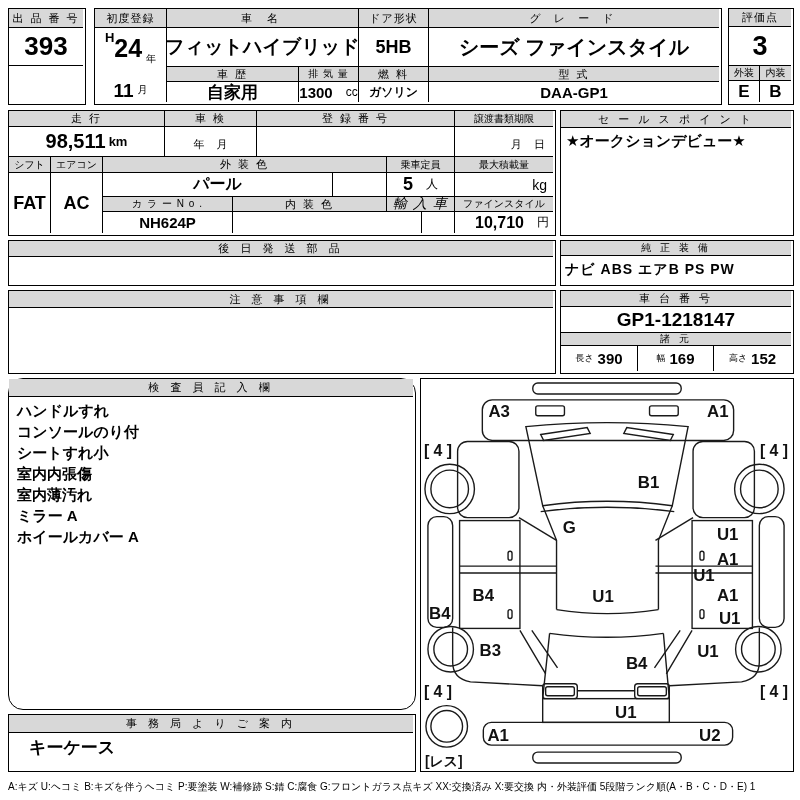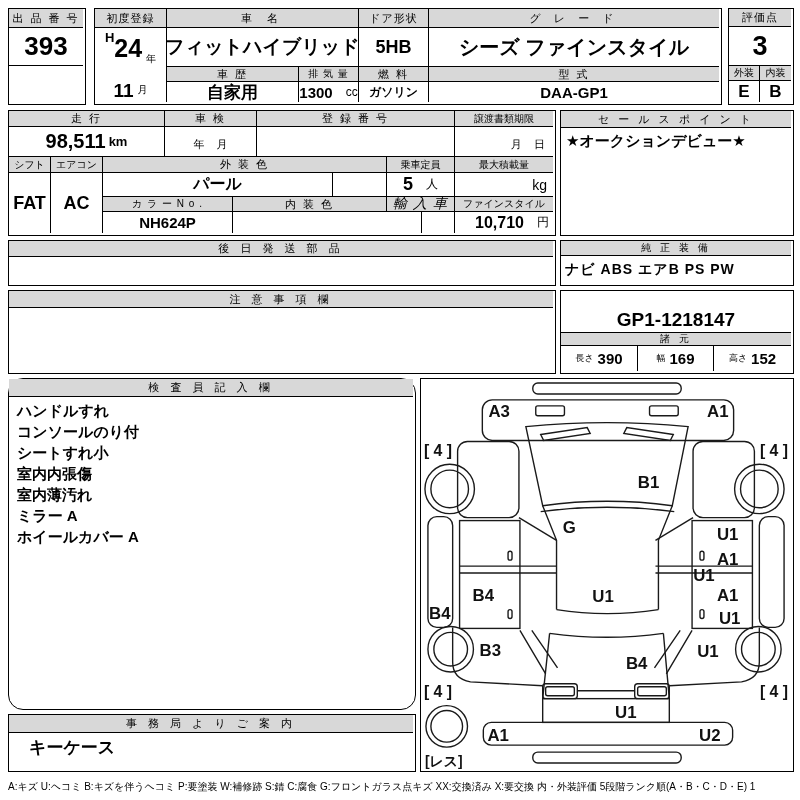--- a/index.html
+++ b/index.html
@@ -133,20 +133,21 @@
     <div class="c h bb" style="left:0;top:0;width:230px;height:17px;letter-spacing:3px;">セ ー ル ス ポ イ ン ト</div>
     <div class="c b left top" style="left:0;top:17px;width:230px;height:105px;padding:4px 5px;font-size:15px;">★オークションデビュー★</div>
   </div>
 
   <div class="blk" style="left:560px;top:240px;width:234px;height:46px;">
     <div class="c h bb" style="left:0;top:0;width:230px;height:15px;letter-spacing:3px;font-size:10px;">純 正 装 備</div>
     <div class="c b left" style="left:0;top:15px;width:230px;height:27px;padding-left:4px;font-size:14px;letter-spacing:1px;">ナビ ABS エアB PS PW</div>
   </div>
 
   <div class="blk" style="left:560px;top:290px;width:234px;height:84px;">
+    <div class="c h bb" style="left:0;top:0;width:230px;height:16px;letter-spacing:3px;">車 台 番 号</div>
     <div class="c b bb" style="left:0;top:16px;width:230px;height:26px;font-size:19px;">GP1-1218147</div>
     <div class="c h bb" style="left:0;top:42px;width:230px;height:13px;letter-spacing:3px;font-size:10px;">諸 元</div>
     <div class="c br" style="left:0;top:55px;width:77px;height:25px;">
       <span style="font-size:9px;margin-right:4px;">長さ</span>
       <span class="b" style="font-size:15px;">390</span>
     </div>
     <div class="c br" style="left:77px;top:55px;width:76px;height:25px;">
       <span style="font-size:9px;margin-right:4px;">幅</span>
       <span class="b" style="font-size:15px;">169</span>
     </div>

